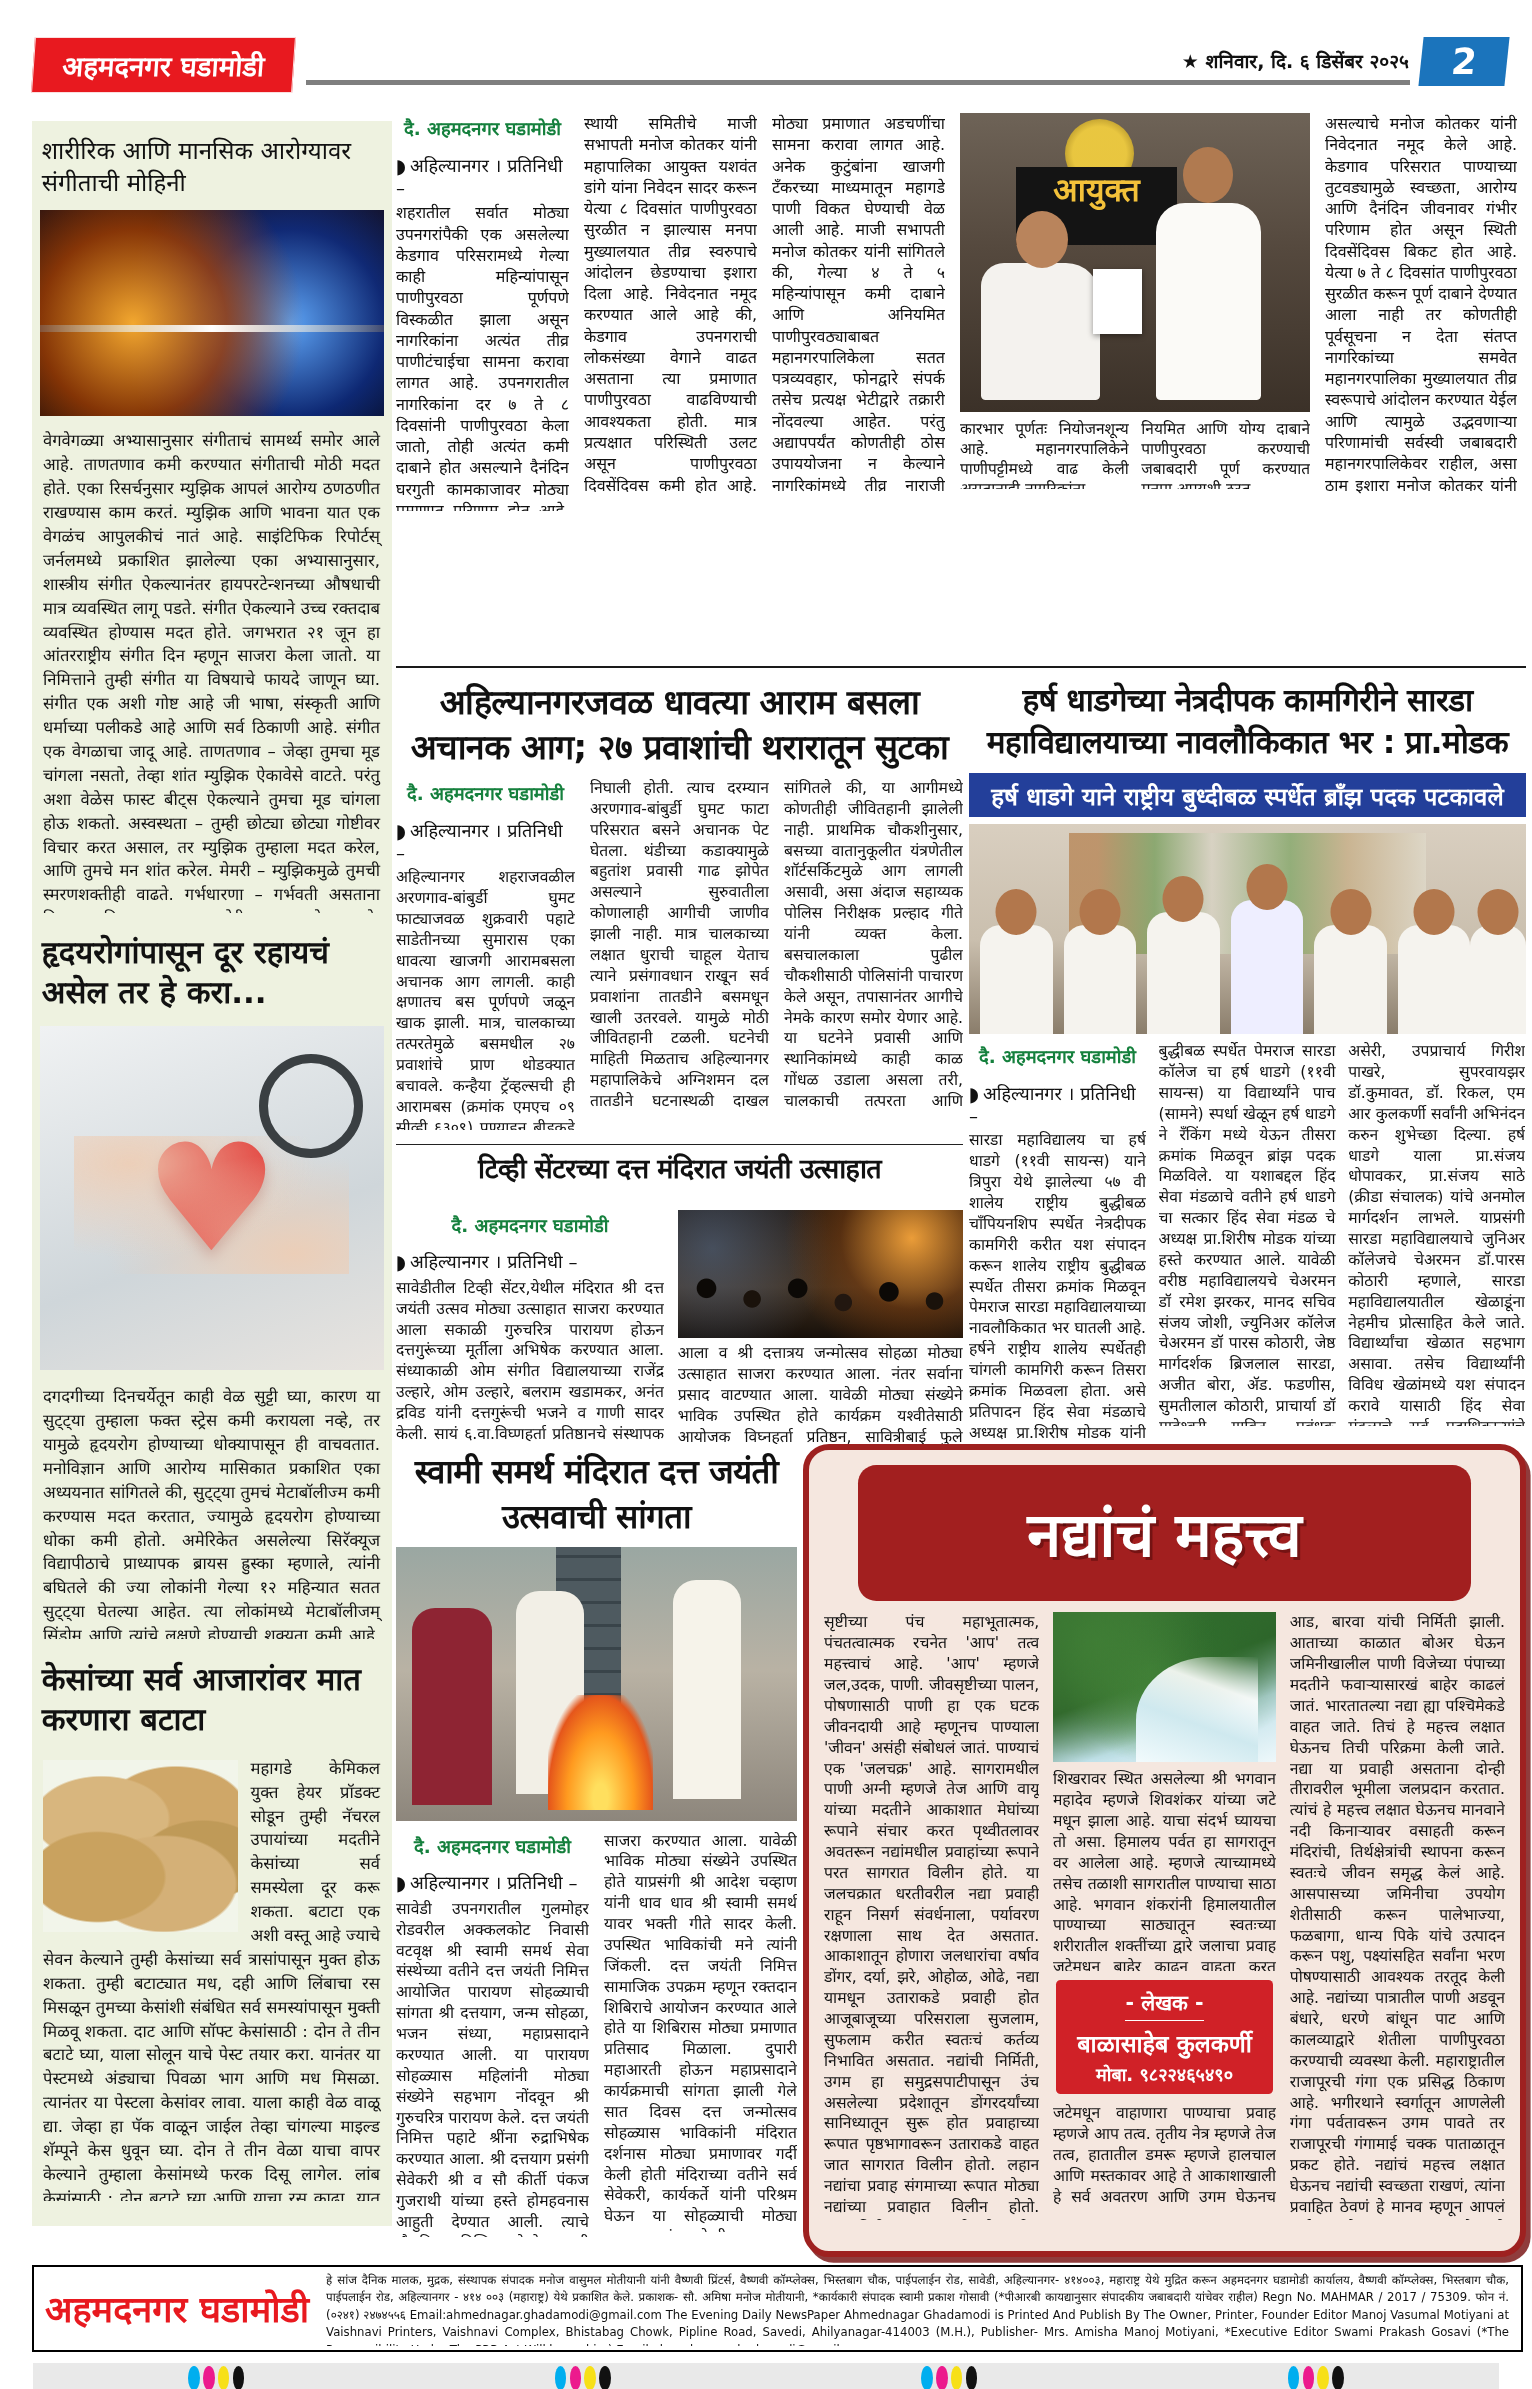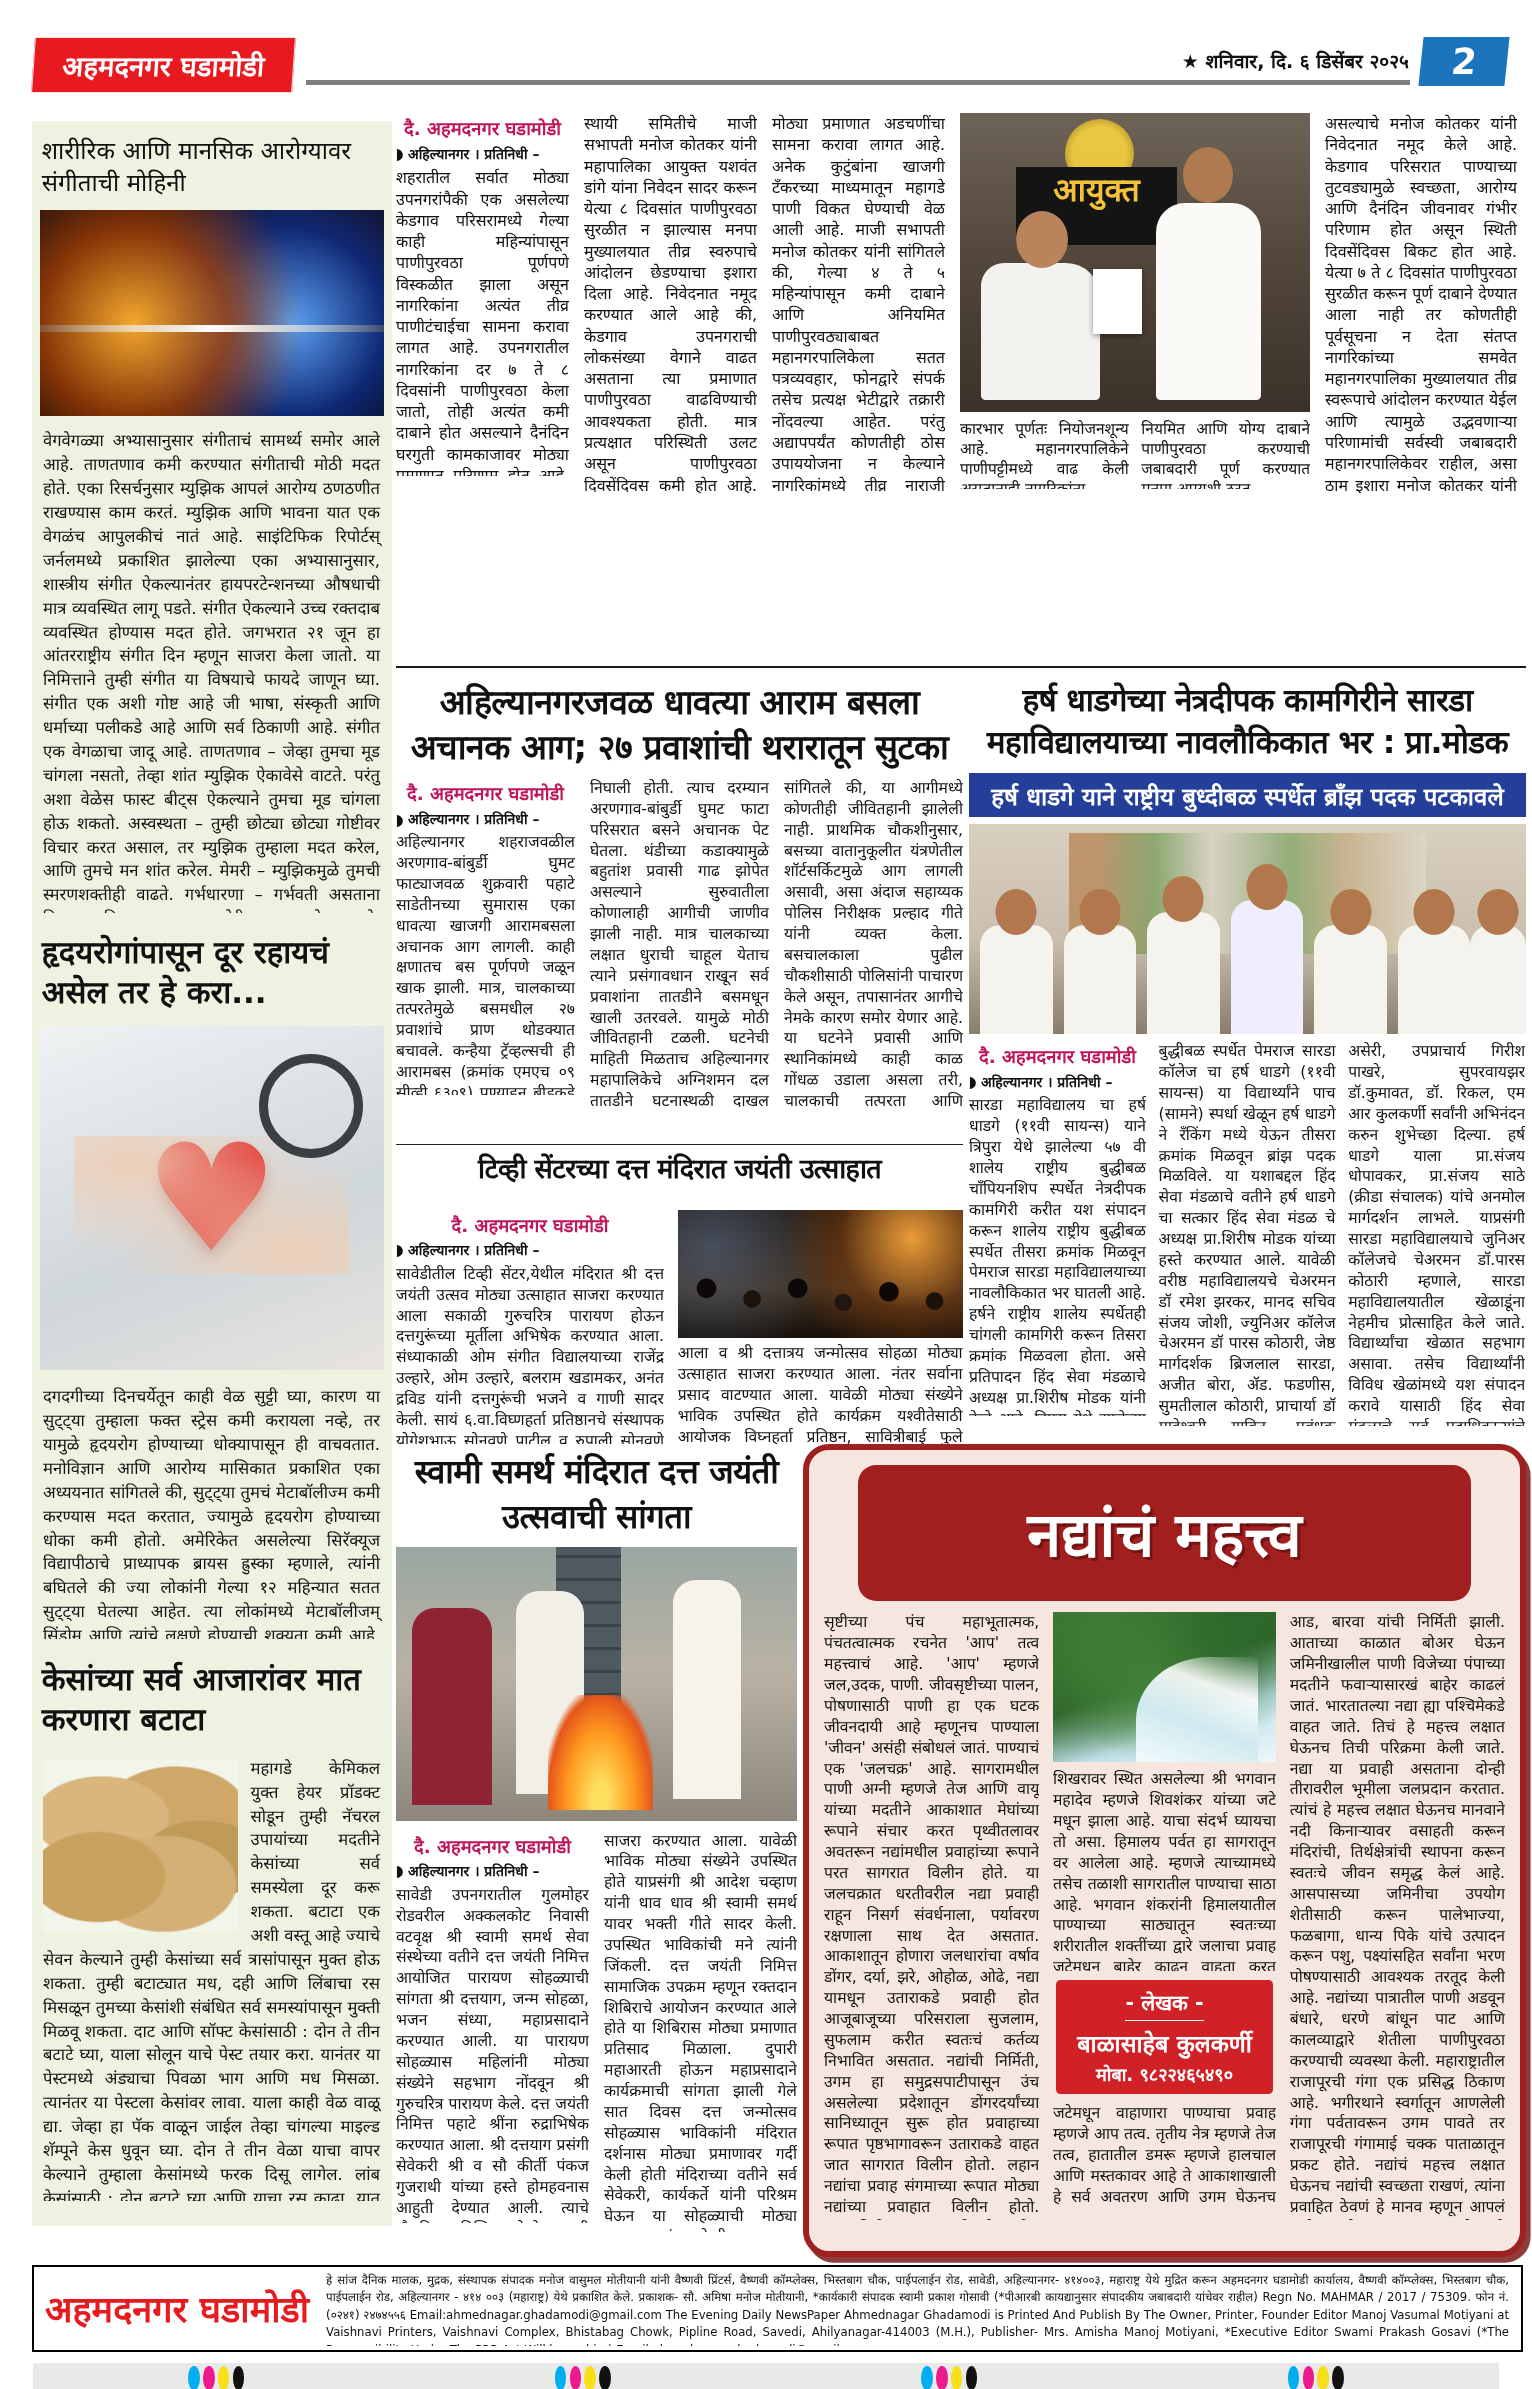--- a/index.html
+++ b/index.html
@@ -40,22 +40,22 @@
   .ph-heart .scope{position:absolute;right:6%;top:8%;width:86px;height:86px;border:9.2px solid #3a3f42;border-radius:50%;}
   .ph-potato{float:left;width:195px;height:172px;margin:3.4px 12.6px 4.6px 0;background:
        radial-gradient(ellipse 69px 46px at 28% 68%, #c9a25f 96%, transparent),
        radial-gradient(ellipse 74px 49px at 62% 72%, #d4b077 96%, transparent),
        radial-gradient(ellipse 63px 40px at 82% 58%, #bf9a58 96%, transparent),
        radial-gradient(ellipse 69px 43px at 30% 34%, #d8b67e 96%, transparent),
        radial-gradient(ellipse 72px 46px at 68% 30%, #cfa768 96%, transparent),
        #f2f5ea;}
 
   
-  .byline-paper{color:#be185d;font-weight:800;text-align:center;font-size:18.3px;padding:2.3px 0 3.4px;}
-  .byline-loc{font-weight:700;font-size:14px;padding-bottom:4.6px;}
+  .byline-paper{color:#15803d;font-weight:800;text-align:center;font-size:18.3px;padding:2.3px 0 3.4px;}
+  .byline-loc{font-weight:400;font-size:18px;padding-bottom:4.6px;margin-top:9px;}
   .bullet{display:inline-block;transform:scale(1.1);margin-right:4.6px;}
   .bodytxt{font-size:16px;line-height:1.33;text-align:justify;overflow:hidden;}
   .cols{display:flex;}
   .headline{font-weight:800;text-align:center;letter-spacing:-0.6px;}
 
   
   .lead{left:396px;top:98px;width:1130px;}
   .lead .headline{font-size:53px;line-height:1.42;}
   .lead .cols{gap:15px;margin-top:15px;height:382px;}
   .lead .c{width:173px;}

